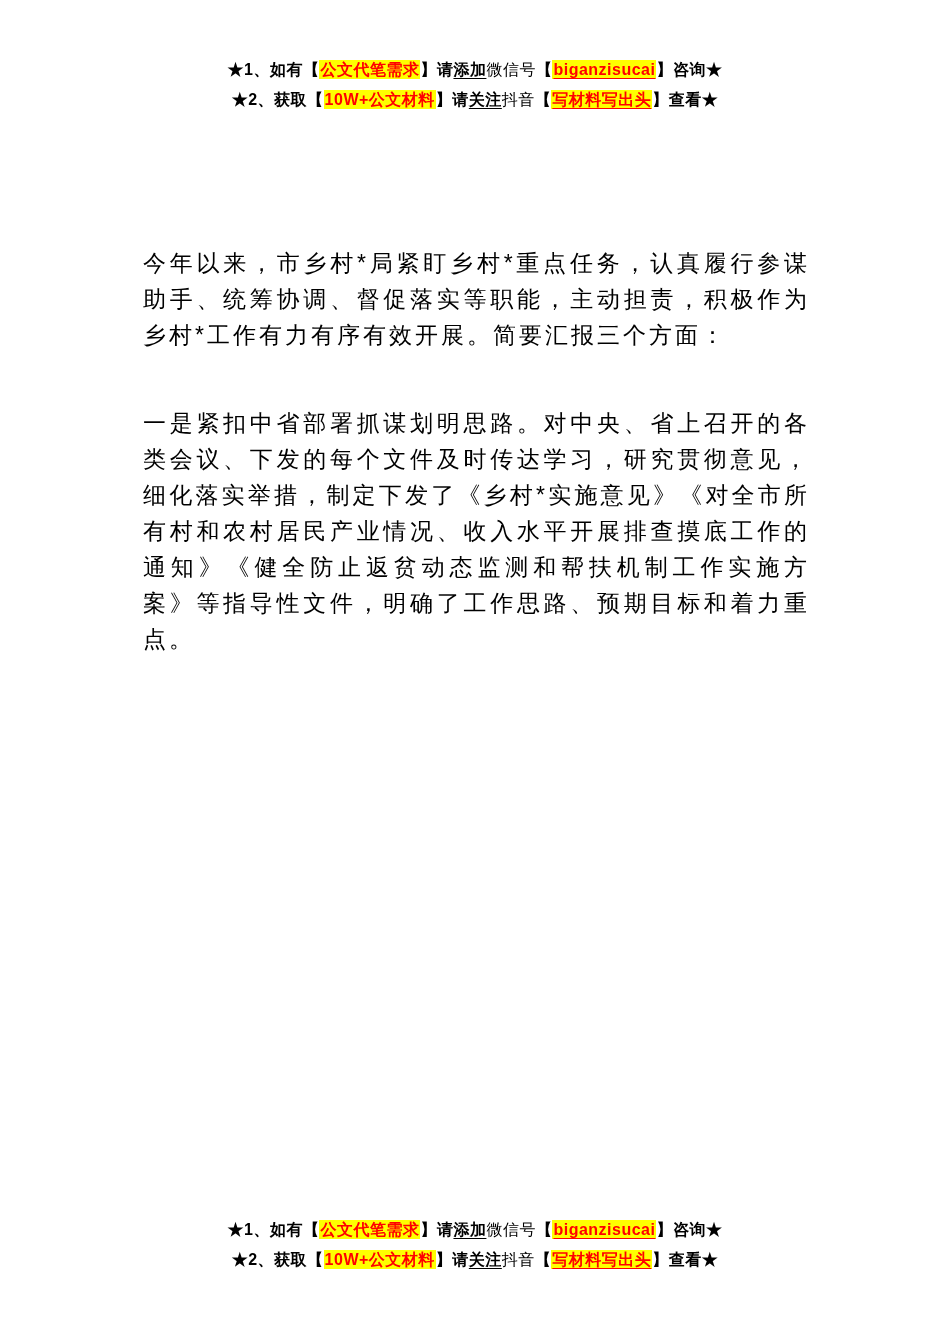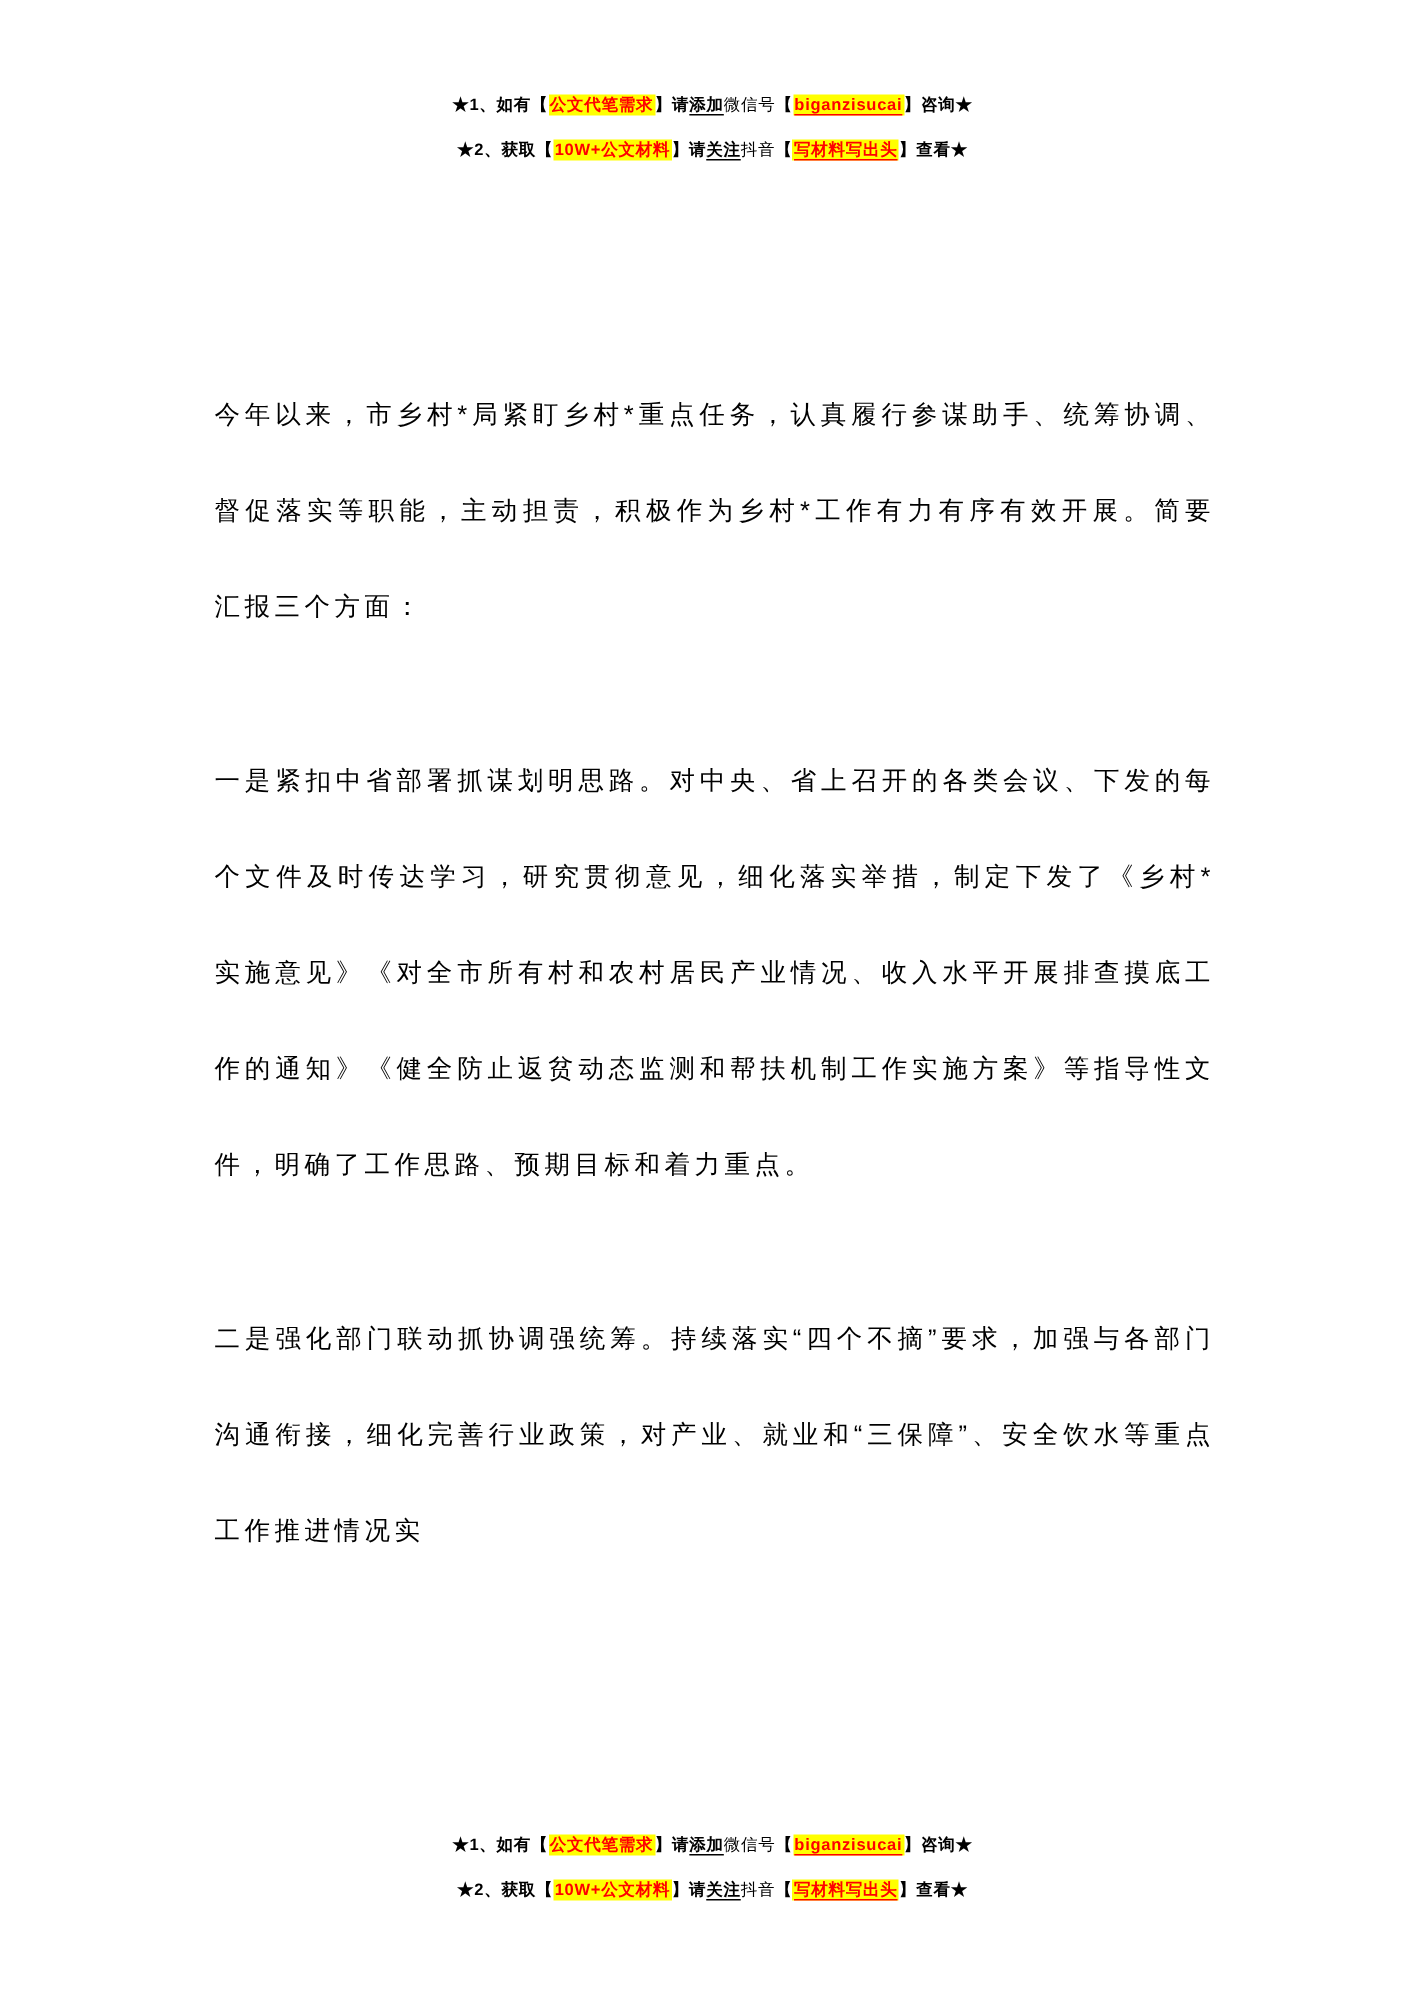--- a/index.html
+++ b/index.html
@@ -16,21 +16,21 @@
     height: 1344px;
     margin: 0 auto;
     background: var(--bg);
     overflow: hidden;
     color: var(--ink);
     font-family: "Liberation Sans", sans-serif;
   }
   
   .promo {
     text-align: center;
-    font-size: 11px;
+    font-size: 16px;
     line-height: 30px;
     font-weight: 700;
     letter-spacing: 0.5px;
     white-space: nowrap;
   }
   .promo-header { padding-top: 55px; }
   .promo-footer {
     position: absolute;
     left: 0; right: 0; bottom: 0;
     padding-bottom: 69px;
@@ -46,22 +46,22 @@
     margin: 28px 0 0 0;
     text-align: center;
     font-size: 34px;
     line-height: 52px;
     font-weight: 700;
     letter-spacing: 1px;
   }
   
   .content {
     margin: 130px 140px 0 143px;
-    font-size: 17px;
-    line-height: 64px;
+    font-size: 23px;
+    line-height: 36px;
     letter-spacing: 3px;
     text-align: justify;
     text-justify: inter-character;
   }
   .content p { margin: 0 0 52px 0; }
   .content p:last-child { margin-bottom: 0; }
   .para { font-weight: 400; }
   .heading { font-weight: 400; }
 </style>
 </head>
@@ -71,21 +71,20 @@
 
   <div class="promo promo-header">
     <div><span class="seg-b">★1、如有【</span><span class="seg-rh">公文代笔需求</span><span class="seg-b">】请</span><span class="seg-bu">添加</span><span class="seg-n">微信号</span><span class="seg-b">【</span><span class="seg-rhu">biganzisucai</span><span class="seg-b">】咨询★</span></div>
     <div><span class="seg-b">★2、获取【</span><span class="seg-rh">10W+公文材料</span><span class="seg-b">】请</span><span class="seg-bu">关注</span><span class="seg-n">抖音</span><span class="seg-b">【</span><span class="seg-rhu">写材料写出头</span><span class="seg-b">】查看★</span></div>
   </div>
 
 
   <div class="content">
       <p class="para">今年以来，市乡村*局紧盯乡村*重点任务，认真履行参谋助手、统筹协调、督促落实等职能，主动担责，积极作为乡村*工作有力有序有效开展。简要汇报三个方面：</p>
       <p class="para">一是紧扣中省部署抓谋划明思路。对中央、省上召开的各类会议、下发的每个文件及时传达学习，研究贯彻意见，细化落实举措，制定下发了《乡村*实施意见》《对全市所有村和农村居民产业情况、收入水平开展排查摸底工作的通知》《健全防止返贫动态监测和帮扶机制工作实施方案》等指导性文件，明确了工作思路、预期目标和着力重点。</p>
-      <p class="para">二是强化部门联动抓协调强统筹。持续落实“四个不摘”要求，加强与各部门沟通衔接，细化完善行业政策，对产业、就业和“三保障”、安全饮水等重点工作推进情况实</p>
     </div>
 
   <div class="promo promo-footer">
     <div><span class="seg-b">★1、如有【</span><span class="seg-rh">公文代笔需求</span><span class="seg-b">】请</span><span class="seg-bu">添加</span><span class="seg-n">微信号</span><span class="seg-b">【</span><span class="seg-rhu">biganzisucai</span><span class="seg-b">】咨询★</span></div>
     <div><span class="seg-b">★2、获取【</span><span class="seg-rh">10W+公文材料</span><span class="seg-b">】请</span><span class="seg-bu">关注</span><span class="seg-n">抖音</span><span class="seg-b">【</span><span class="seg-rhu">写材料写出头</span><span class="seg-b">】查看★</span></div>
   </div>
 
 </div>
 
 </body></html>

